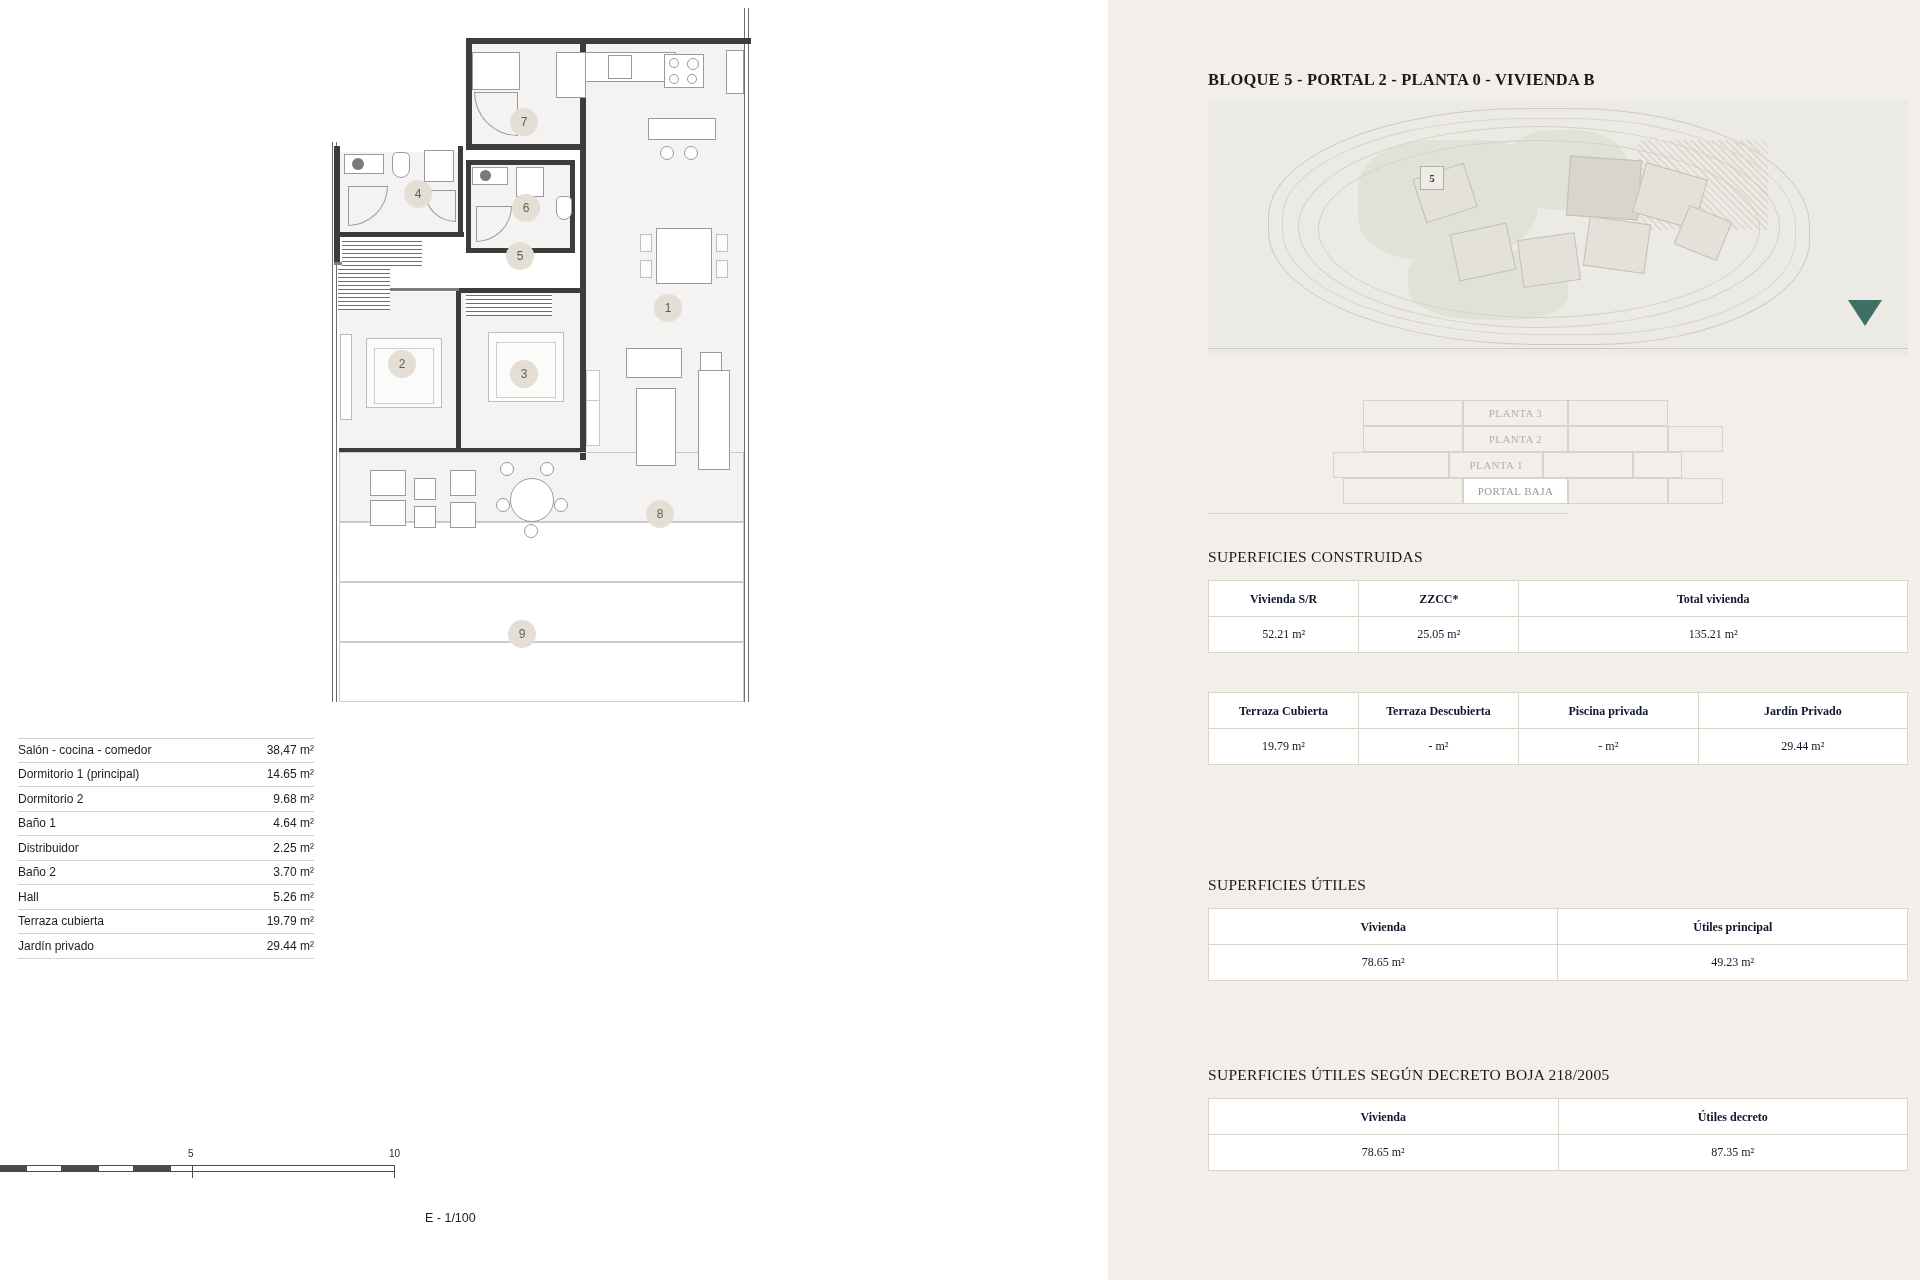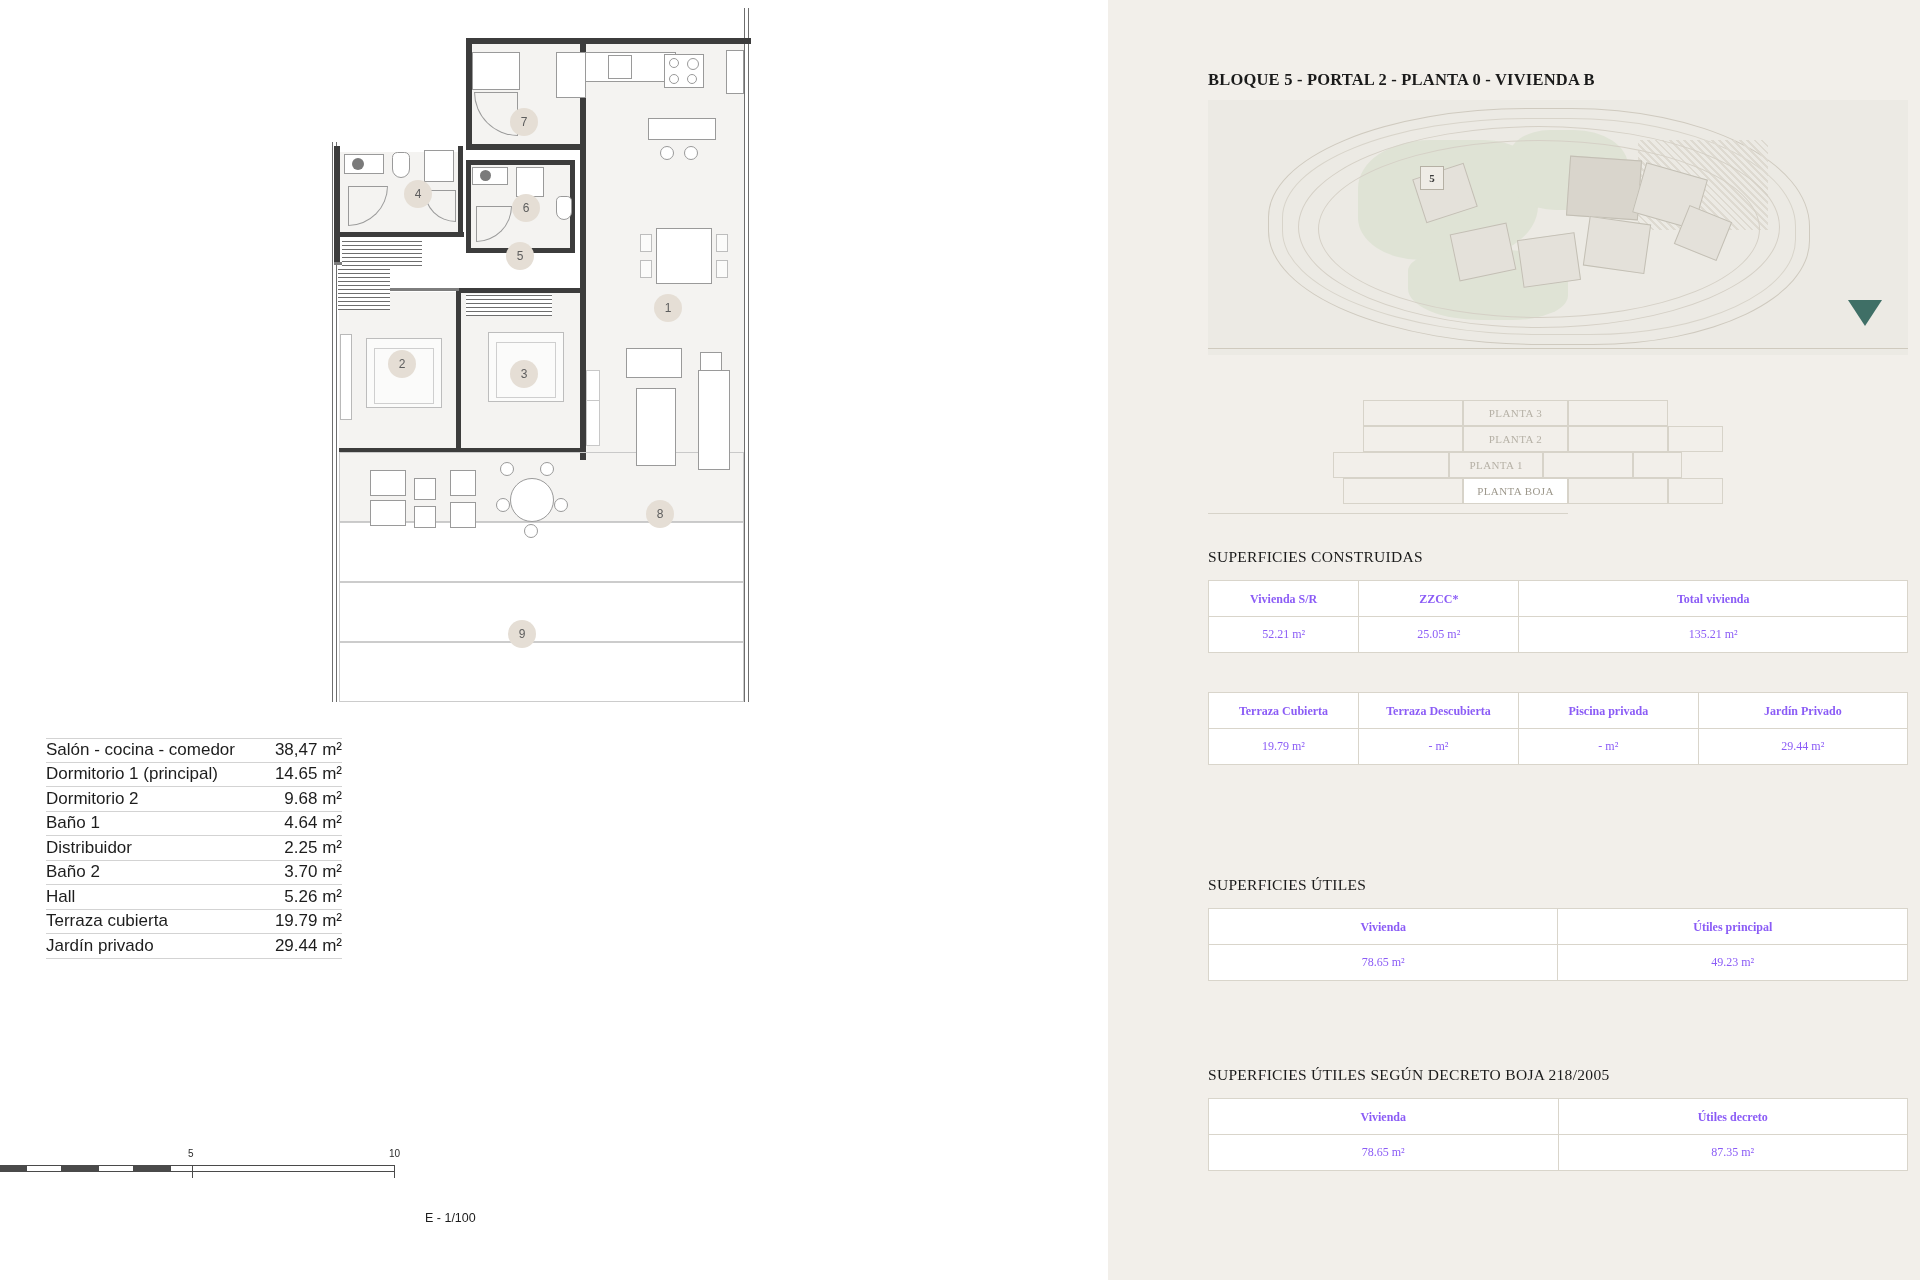--- a/index.html
+++ b/index.html
@@ -164,21 +164,21 @@
     font-weight: normal;
     color: #1a1a1a;
     letter-spacing: 0.3px;
     white-space: nowrap;
   }
   table.surf {
     position: absolute;
     border-collapse: collapse;
     background: #ffffff;
     font-size: 12px;
-    color: #8b5cf6;
+    color: #0f172a;
     padding-left: 39px;
   }
   table.surf th, table.surf td {
     border: 1px solid #d9d5cb;
     text-align: center;
     vertical-align: middle;
     padding: 0;
     height: 35px;
     font-weight: normal;
   }
@@ -253,23 +253,22 @@
     box-sizing: border-box;
     background: #ffffff;
   }
 
   
   #legend {
     position: absolute;
     left: 18px;
     top: 738px;
     width: 296px;
-    font-size: 17px;
+    font-size: 12px;
     color: #1d1d1d;
-    margin-left: 28px;
   }
   #legend .lg-row {
     display: flex;
     justify-content: space-between;
     align-items: center;
     height: 24.5px;
     border-bottom: 1px solid #d3d3d3;
     box-sizing: border-box;
   }
   #legend .lg-row:first-child { border-top: 1px solid #d3d3d3; }
@@ -518,21 +517,21 @@
         <div class="floor-cell" style="width:55px;"></div>
       </div>
       <div class="floor-row" style="left:125px;top:52px;width:349px;">
         <div class="floor-cell" style="width:130px;"></div>
         <div class="floor-label" style="width:105px;">PLANTA 1</div>
         <div class="floor-cell" style="width:100px;"></div>
         <div class="floor-cell" style="width:55px;"></div>
       </div>
       <div class="floor-row" style="left:135px;top:78px;width:380px;">
         <div class="floor-cell" style="width:120px;"></div>
-        <div class="floor-label floor-active" style="width:105px;">PLANTA BOJA</div>
+        <div class="floor-label floor-active" style="width:105px;">PORTAL BAJA</div>
         <div class="floor-cell" style="width:100px;"></div>
         <div class="floor-cell" style="width:55px;"></div>
       </div>
       <div id="floors-baseline"></div>
     </div>
 
     <div class="sec-title" style="top:548px;">SUPERFICIES CONSTRUIDAS</div>
     <table class="surf" style="left:100px;top:580px;width:700px;">
       <tbody>
           <tr>

